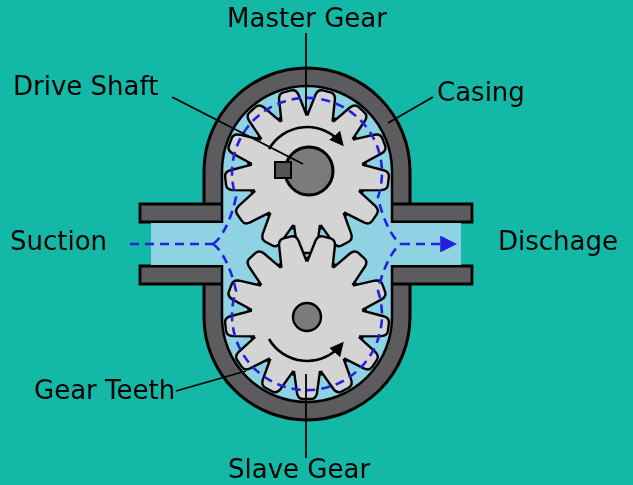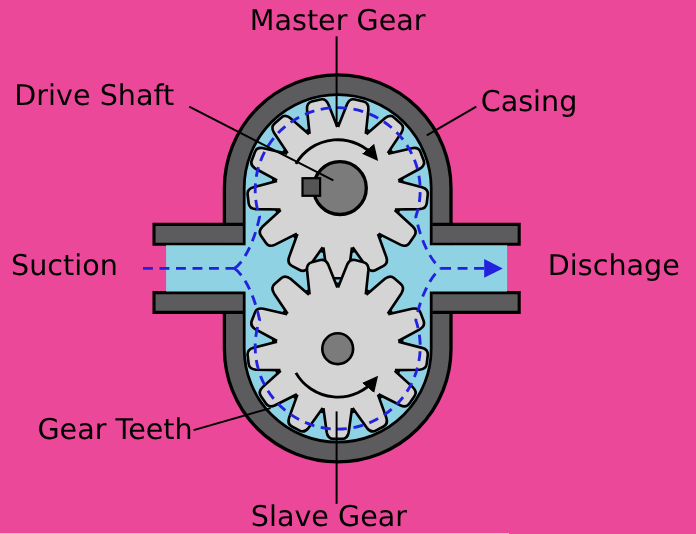--- a/index.html
+++ b/index.html
@@ -1,16 +1,16 @@
 <!DOCTYPE html>
 <html><head>
 <meta charset="utf-8">
 <style>
   html,body{margin:0;padding:0;background:#ffffff;}
-  .stage{width:633px;height:485px;position:relative;background:#ec4899;overflow:hidden;}
+  .stage{width:633px;height:485px;position:relative;background:#14b8a6;overflow:hidden;}
   svg text{font-family:"DejaVu Sans","Liberation Sans",sans-serif;font-size:26px;fill:#000000;}
 </style>
 </head>
 <body>
 
 <div class="stage">
 <svg width="633" height="485" viewBox="0 0 633 485">
   <defs>
     <path id="tooth" d="M -13,-54 L -10,-76 Q -9,-82 -4,-82 L 4,-82 Q 9,-82 10,-76 L 13,-54" stroke="#000" stroke-width="2.4" fill="#d4d4d4"></path>
     <g id="teeth13">

